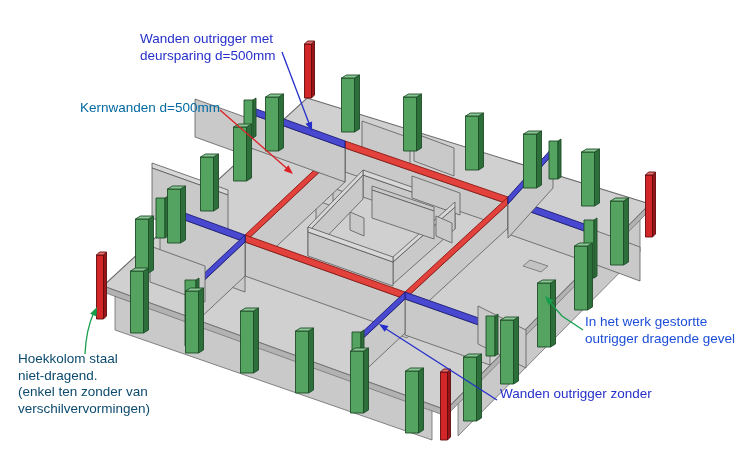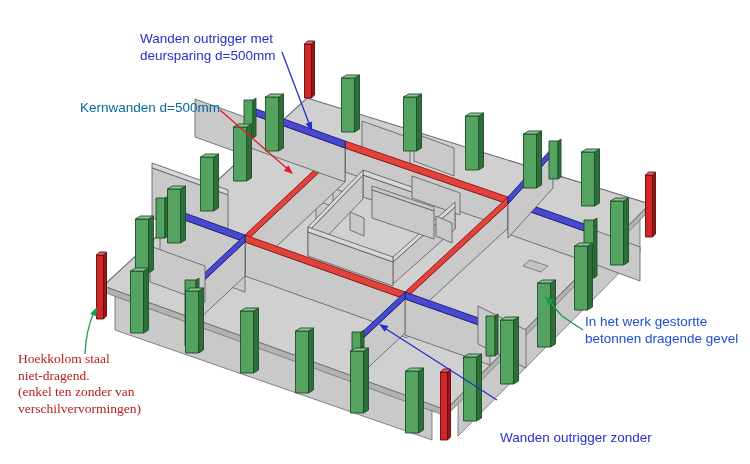--- a/index.html
+++ b/index.html
@@ -221,29 +221,29 @@
 
   <div class="lbl" style="left: 140px; top: 31px; color: rgb(38, 47, 201);">
     <div>Wanden outrigger met</div>
     <div>deursparing d=500mm</div>
   </div>
 
   <div class="lbl" style="left: 80px; top: 100px; color: #0369a1;">
     <div>Kernwanden d=500mm</div>
   </div>
 
-  <div class="lbl" style="left: 18px; top: 351px; color: #b91c1c; font-family: Liberation Serif, serif;">
+  <div class="lbl" style="left: 18px; top: 351px; color: #0c4a6e;">
     <div>Hoekkolom staal</div>
     <div>niet-dragend.</div>
     <div>(enkel ten zonder van</div>
     <div>verschilvervormingen)</div>
   </div>
 
   <div class="lbl" style="left: 585px; top: 314px; color: #1d4ed8;">
     <div>In het werk gestortte</div>
-    <div>betonnen dragende gevel</div>
-  </div>
-
-  <div class="lbl" style="left: 500px; top: 386px; color: rgb(38, 47, 201); margin-top: 44px;">
+    <div>outrigger dragende gevel</div>
+  </div>
+
+  <div class="lbl" style="left: 500px; top: 386px; color: rgb(38, 47, 201);">
     <div>Wanden outrigger zonder</div>
   </div>
 
 </div>
 
 </body></html>

